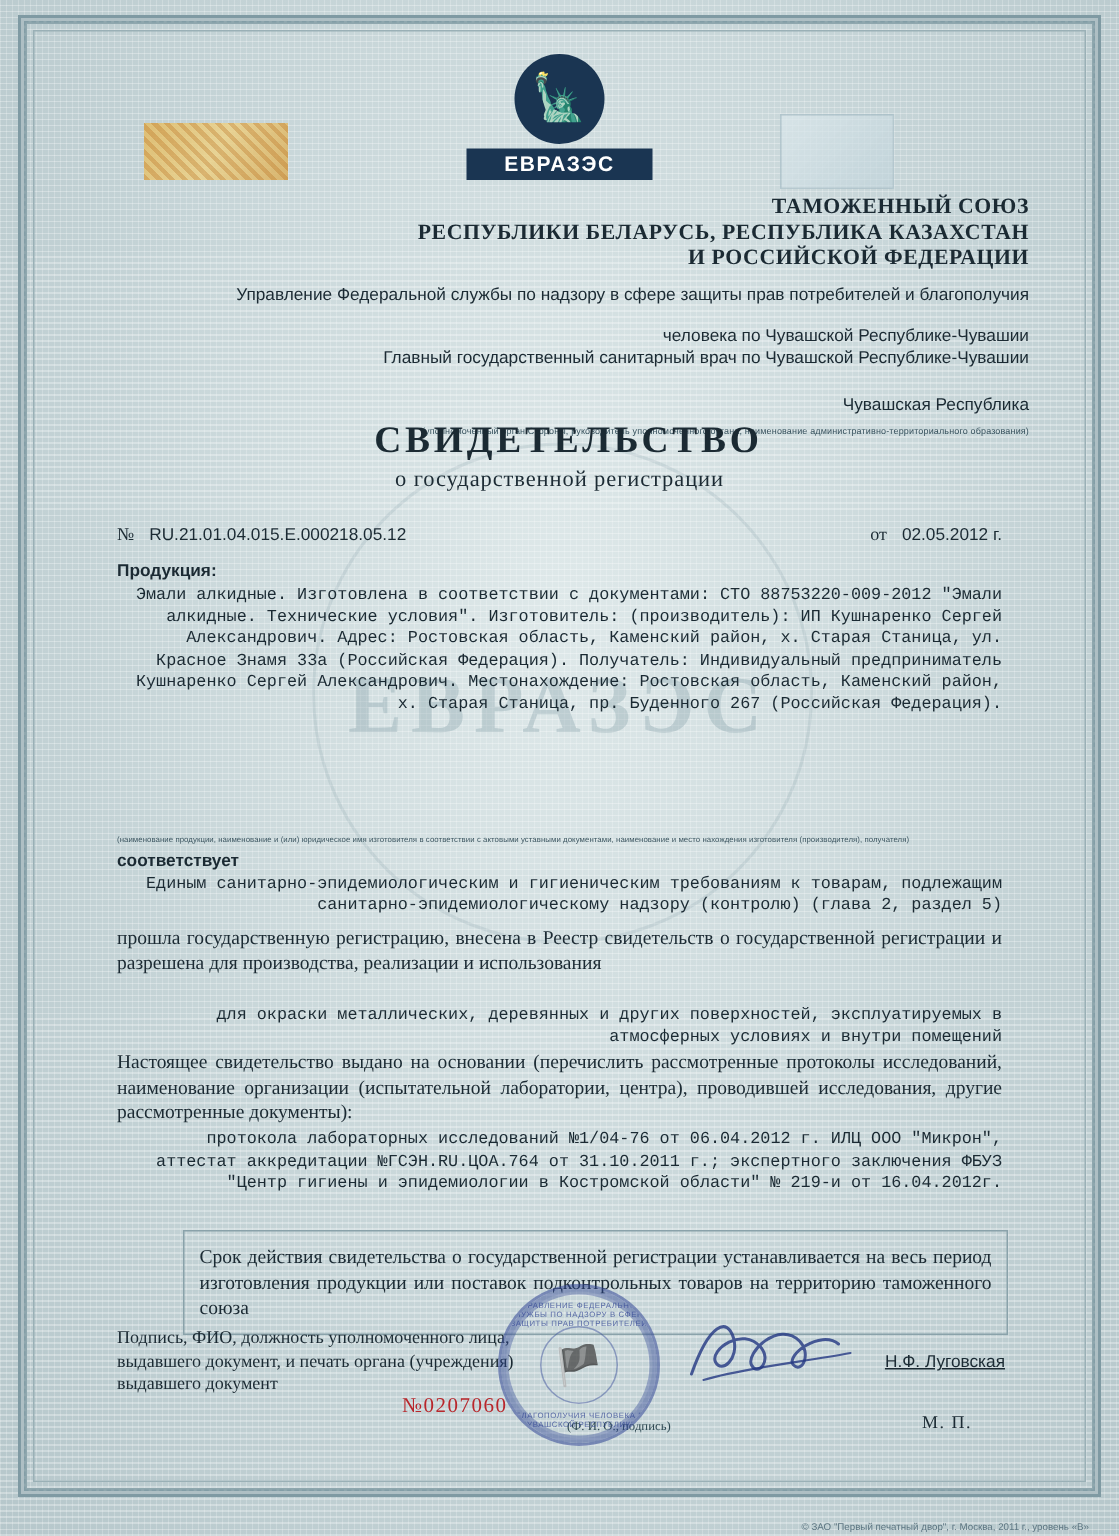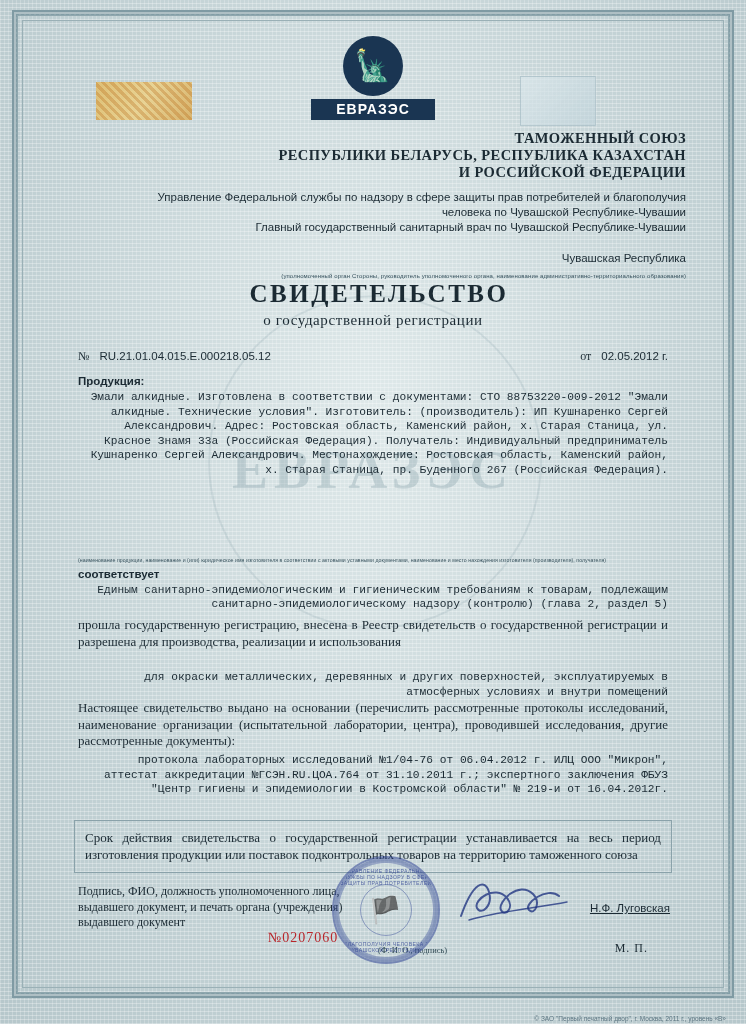--- a/index.html
+++ b/index.html
@@ -372,21 +372,21 @@
         <span class="bird">🗽</span>
       </div>
       <div class="emblem-band">ЕВРАЗЭС</div>
     </div>
 
     <div class="head-block">
       <div class="head-title">ТАМОЖЕННЫЙ СОЮЗ</div>
       <div class="head-title">РЕСПУБЛИКИ БЕЛАРУСЬ, РЕСПУБЛИКА КАЗАХСТАН</div>
       <div class="head-title">И РОССИЙСКОЙ ФЕДЕРАЦИИ</div>
       <div class="head-sub">Управление Федеральной службы по надзору в сфере защиты прав потребителей и благополучия</div>
-      <div class="head-sub" style="margin-top:0">человека по Чувашской Республике-Чувашии</div>
+      <div class="head-sub" style="margin-top:12px">человека по Чувашской Республике-Чувашии</div>
       <div class="head-sub" style="margin-top:0">Главный государственный санитарный врач по Чувашской Республике-Чувашии</div>
       <div class="head-sub" style="margin-top:16px">Чувашская Республика</div>
       <div class="head-note">(уполномоченный орган Стороны, руководитель уполномоченного органа, наименование административно-территориального образования)</div>
     </div>
 
     <div class="cert-title">СВИДЕТЕЛЬСТВО</div>
     <div class="cert-subtitle">о государственной регистрации</div>
 
     <div class="numrow">
       <span class="lbl">№</span>
@@ -403,21 +403,21 @@
     <div class="sec-label" style="top:568px;">соответствует</div>
     <div class="body-text" style="top:583px;">Единым санитарно-эпидемиологическим и гигиеническим требованиям к товарам, подлежащим</div>
     <div class="body-text" style="top:597px;">санитарно-эпидемиологическому надзору (контролю) (глава 2, раздел 5)</div>
 
     <div class="serif-text" style="top:617px;">прошла государственную регистрацию, внесена в Реестр свидетельств о государственной регистрации и разрешена для производства, реализации и использования</div>
     <div class="body-text" style="top:670px;">для окраски металлических, деревянных и других поверхностей, эксплуатируемых в атмосферных условиях и внутри помещений</div>
 
     <div class="serif-text" style="top:700px;">Настоящее свидетельство выдано на основании (перечислить рассмотренные протоколы исследований, наименование организации (испытательной лаборатории, центра), проводившей исследования, другие рассмотренные документы):</div>
     <div class="body-text" style="top:753px;">протокола лабораторных исследований №1/04-76 от 06.04.2012 г. ИЛЦ ООО "Микрон", аттестат аккредитации №ГСЭН.RU.ЦОА.764 от 31.10.2011 г.; экспертного заключения ФБУЗ "Центр гигиены и эпидемиологии в Костромской области" № 219-и от 16.04.2012г.</div>
 
-    <div class="framed" style="top:820px;">
+    <div class="framed" style="top:820px;margin-left:48px;">
       <span>Срок действия свидетельства о государственной регистрации устанавливается на весь период изготовления продукции или поставок подконтрольных товаров на территорию таможенного союза</span>
     </div>
 
     <div class="sign-block">
       <div class="sign-left">
         <div>Подпись, ФИО, должность уполномоченного лица,</div>
         <div>выдавшего документ, и печать органа (учреждения)</div>
         <div>выдавшего документ</div>
       </div>
       <div class="sign-name">Н.Ф. Луговская</div>

